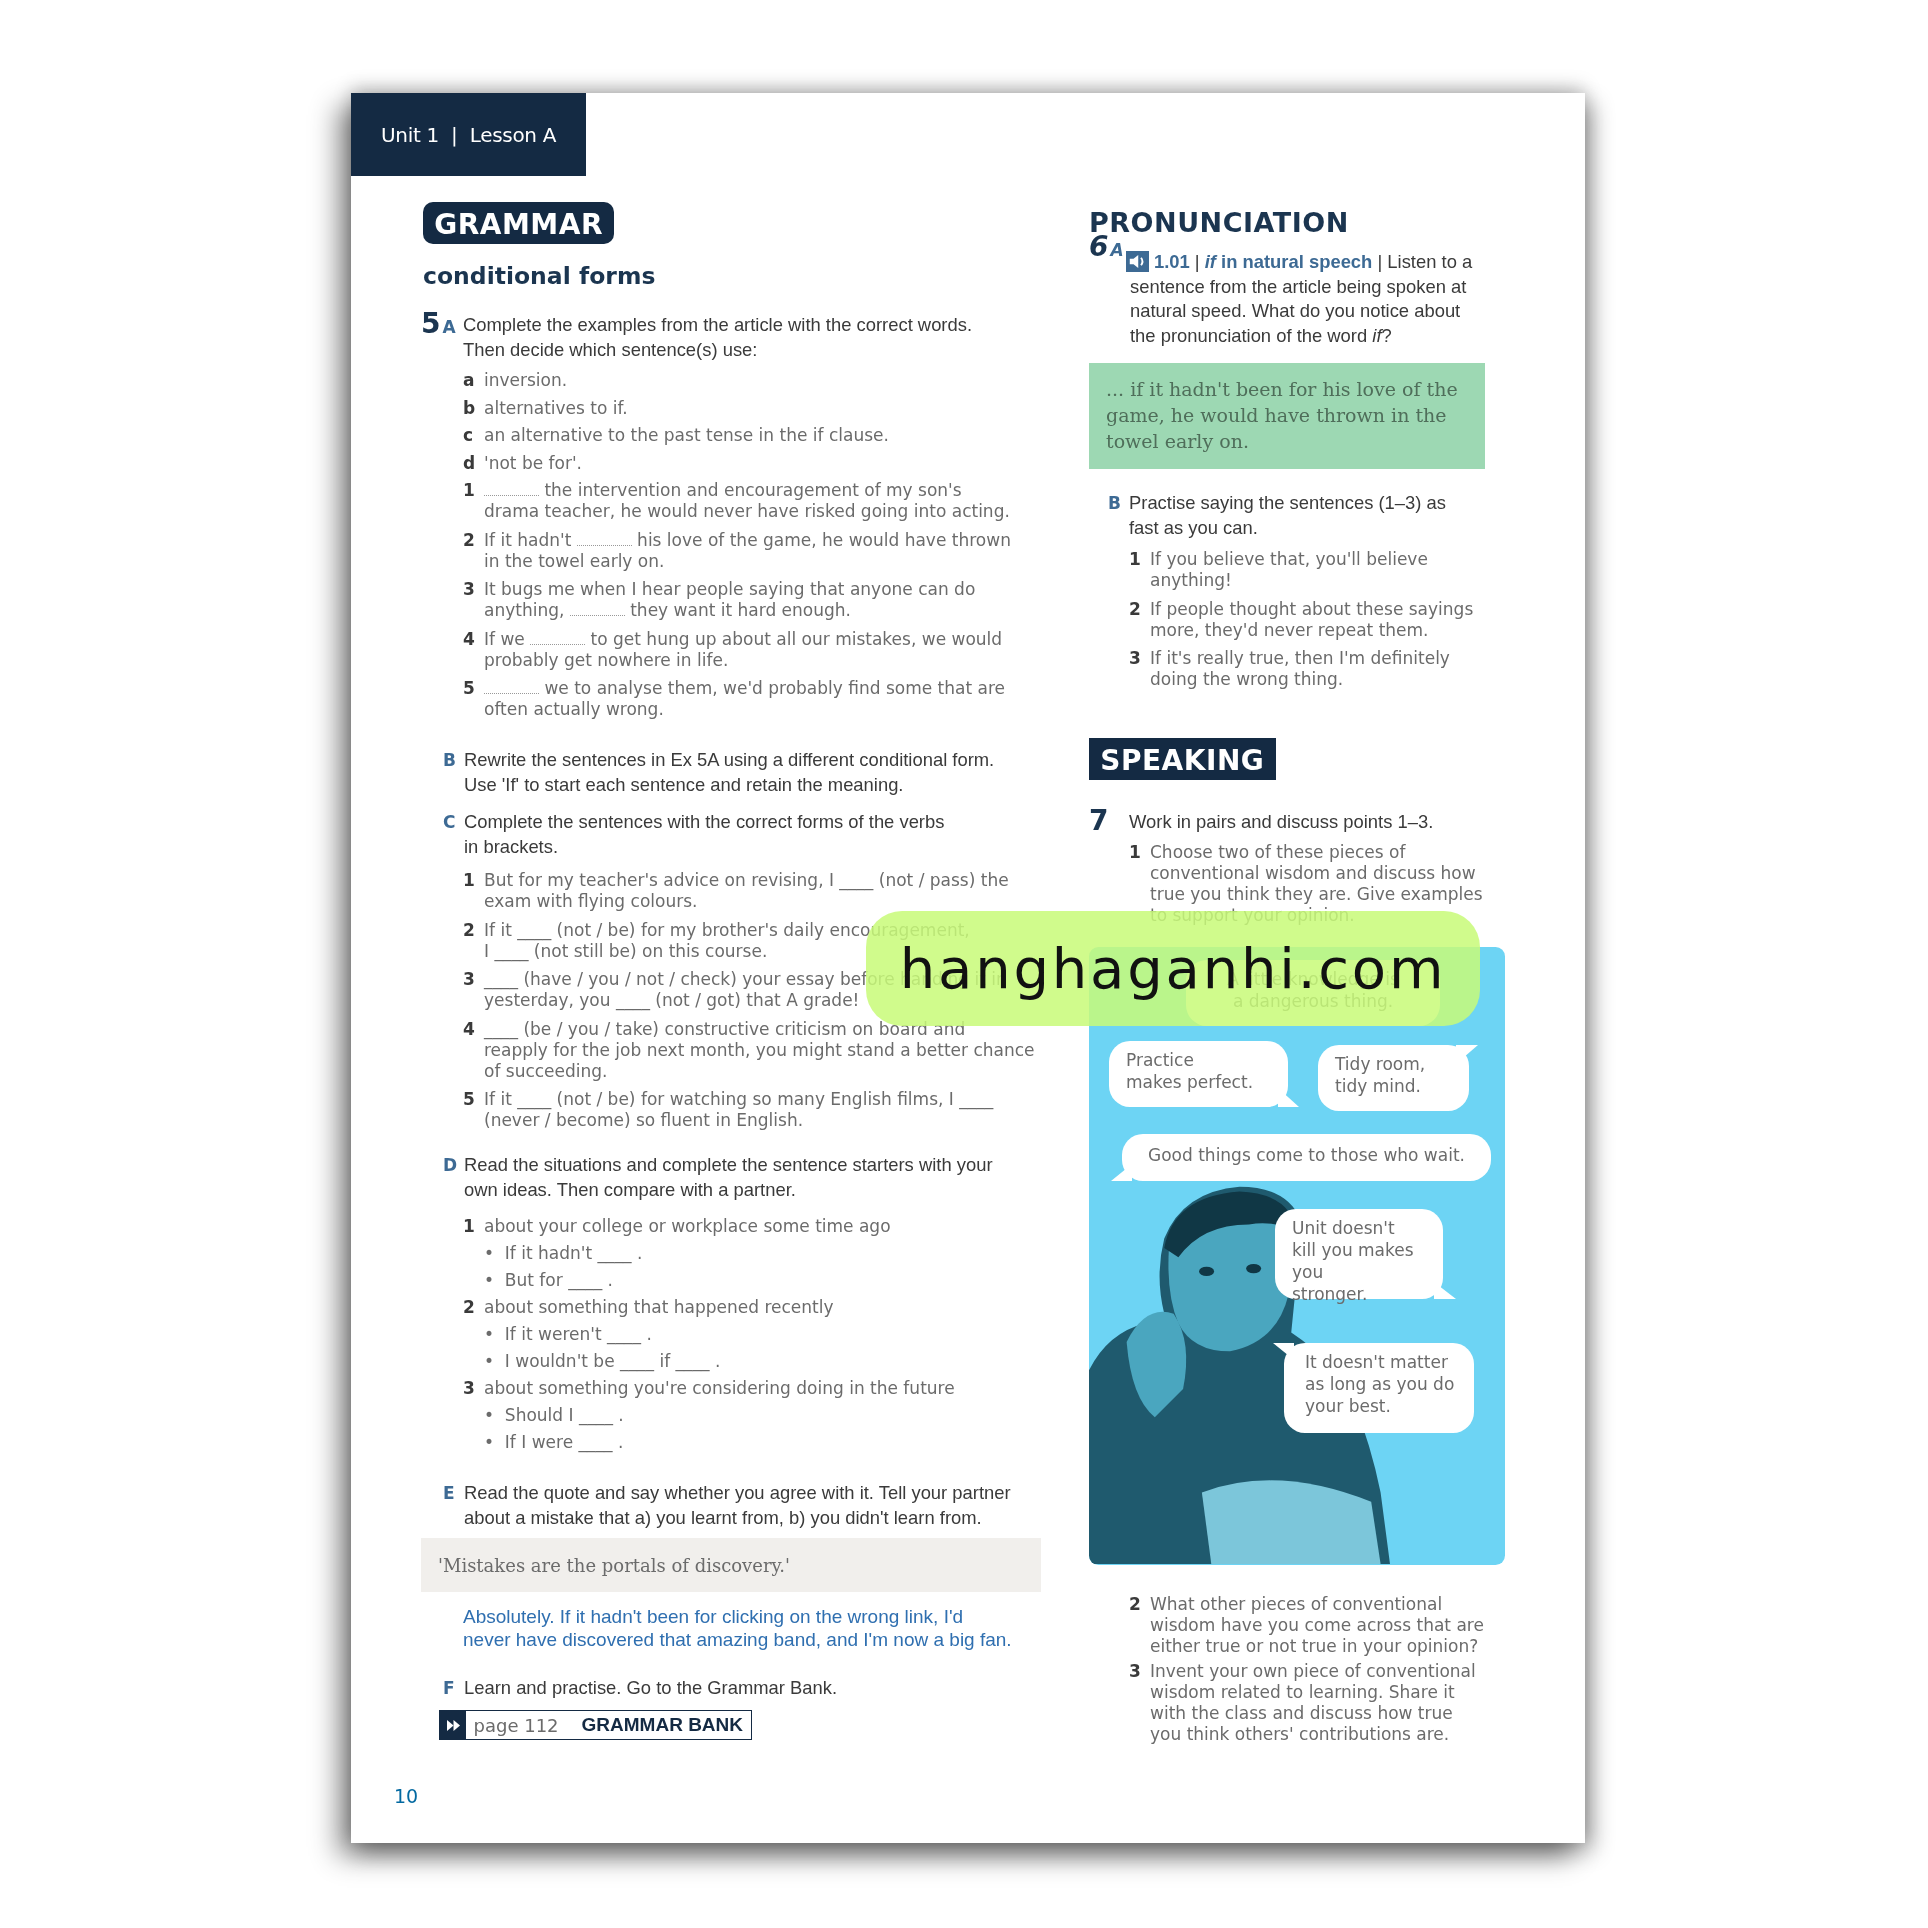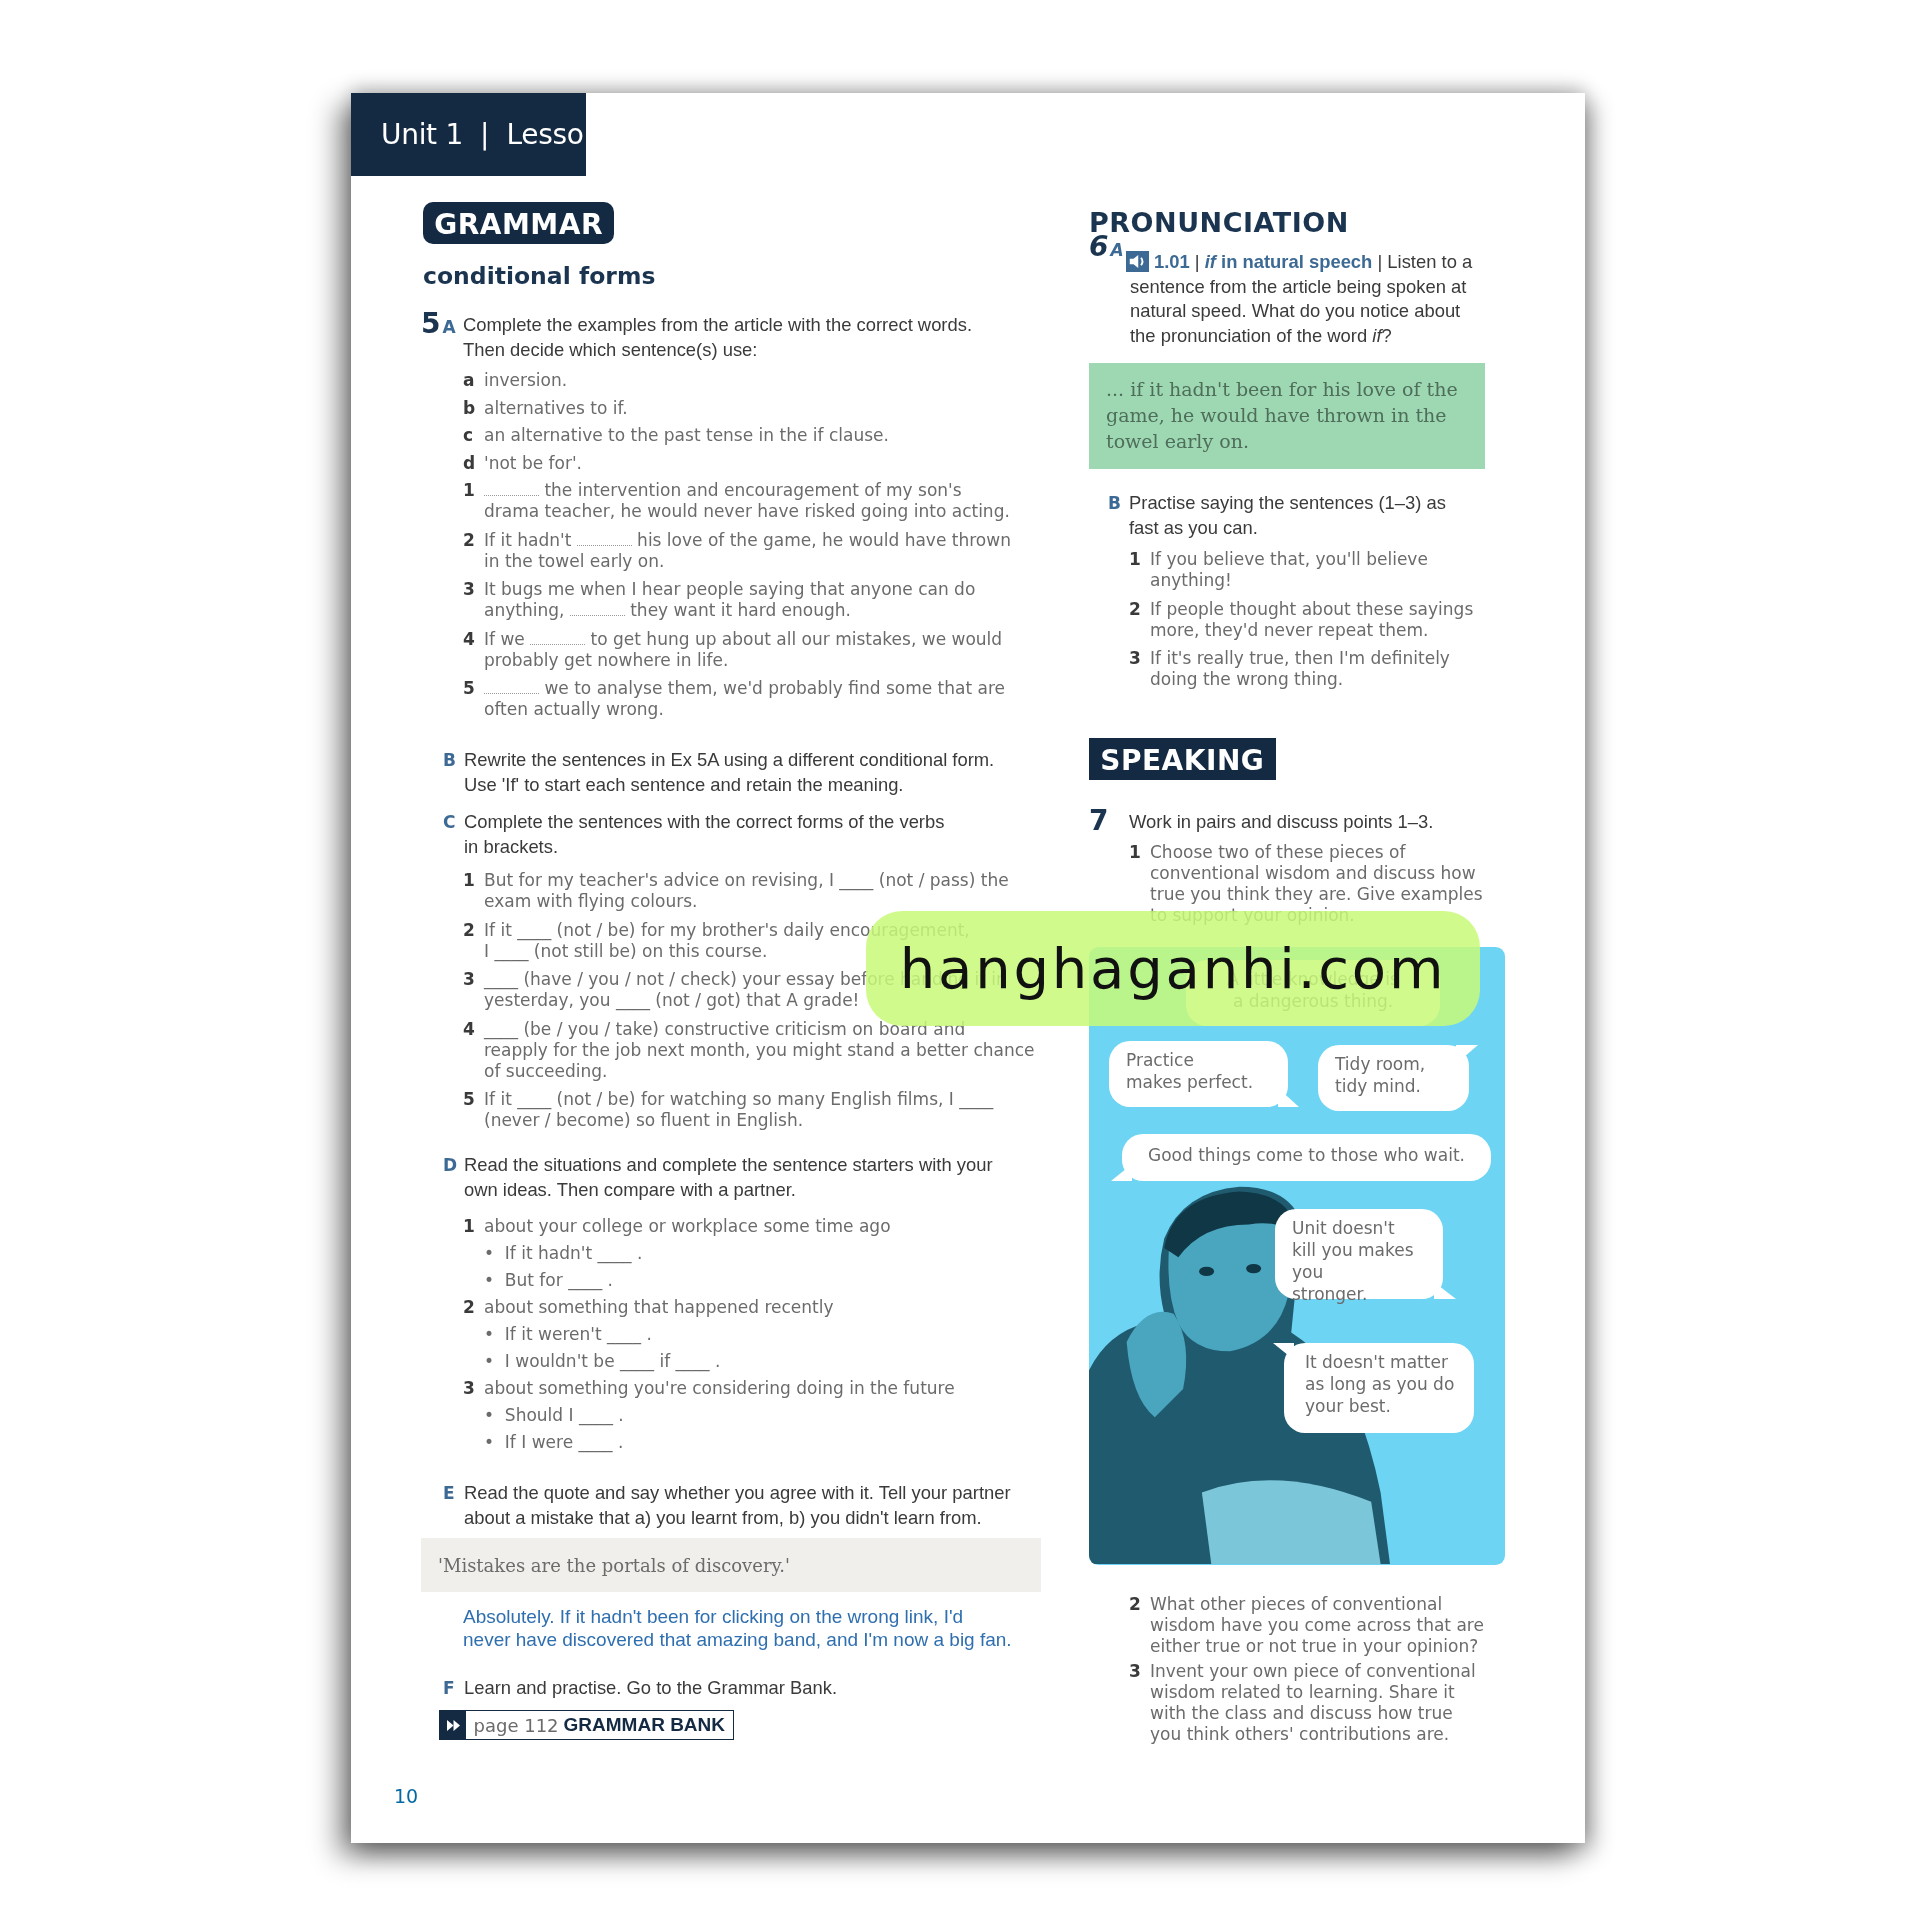--- a/index.html
+++ b/index.html
@@ -10,21 +10,21 @@
     color:#555;
   }
   .page {
     position:absolute; left:351px; top:93px; width:1234px; height:1750px;
     background:#fff;
     box-shadow: -13px 13px 26px rgba(0,0,0,0.45), 0 -7.5px 17px rgba(0,0,0,0.18), 9.4px 9.4px 21px rgba(0,0,0,0.30);
   }
   .abs { position:absolute; }
   .unit-tab {
     left:351px; top:93px; width:235px; height:83px; background:#142a43;
-    color:#fff; font-size:28px; display:flex; align-items:center; padding-left:30px; box-sizing:border-box;
+    color:#fff; font-size:20px; display:flex; align-items:center; padding-left:30px; box-sizing:border-box;
     font-family:"DejaVu Sans", sans-serif; letter-spacing:-0.3px;
   }
   .section-box {
     background:#142a43; color:#fff; font-weight:bold; font-size:28px;
     padding:5.6px 11.3px 3.8px 11.3px; letter-spacing:0.5px;
   }
   .subhead { color:#1b3550; font-weight:bold; font-size:23.5px; }
   .pron-title { color:#1b3550; font-weight:bold; font-size:27px; letter-spacing:0.5px; }
   .exnum { color:#1b3550; font-weight:bold; font-size:28px; }
   .exletter { color:#3d6a94; font-weight:bold; font-size:17px; }
@@ -41,21 +41,21 @@
   }
   .quote-box {
     background:#f1efec; color:#6b6b6b; font-family:"DejaVu Serif", serif; font-size:18px;
     display:flex; align-items:center; padding-left:17px; box-sizing:border-box;
   }
   .answer { color:#2f6fb0; font-family:"Liberation Sans", sans-serif; font-size:19px; line-height:22.6px; }
   .gb-link {
     border:1.9px solid #142a43; display:flex; align-items:stretch; background:#fff;
   }
   .gb-link .ic { background:#142a43; width:26px; display:flex; align-items:center; justify-content:center; color:#fff; font-size:15px; }
-  .gb-link .txt { padding:1.9px 7.5px; font-size:18px; color:#6b6b6b; display:flex; align-items:center; gap:5px; }
+  .gb-link .txt { padding:1.9px 7.5px; font-size:18px; color:#6b6b6b; display:flex; align-items:center; gap:23px; }
   .gb-link .txt b { color:#142a43; font-family:"Liberation Sans", sans-serif; font-size:19px; }
   .blue-panel { background:#6dd4f4; border-radius:9.4px; overflow:hidden; }
   .bubble {
     position:absolute; background:#fff; border-radius:21px; color:#6b6b6b; font-size:17px; line-height:21.7px;
     box-sizing:border-box; padding:9.4px 17px;
   }
   .bubble .tail { position:absolute; width:0; height:0; }
   .person { position:absolute; }
   .watermark {
     left:866px; top:911px; width:614px; height:115px; border-radius:36px;

